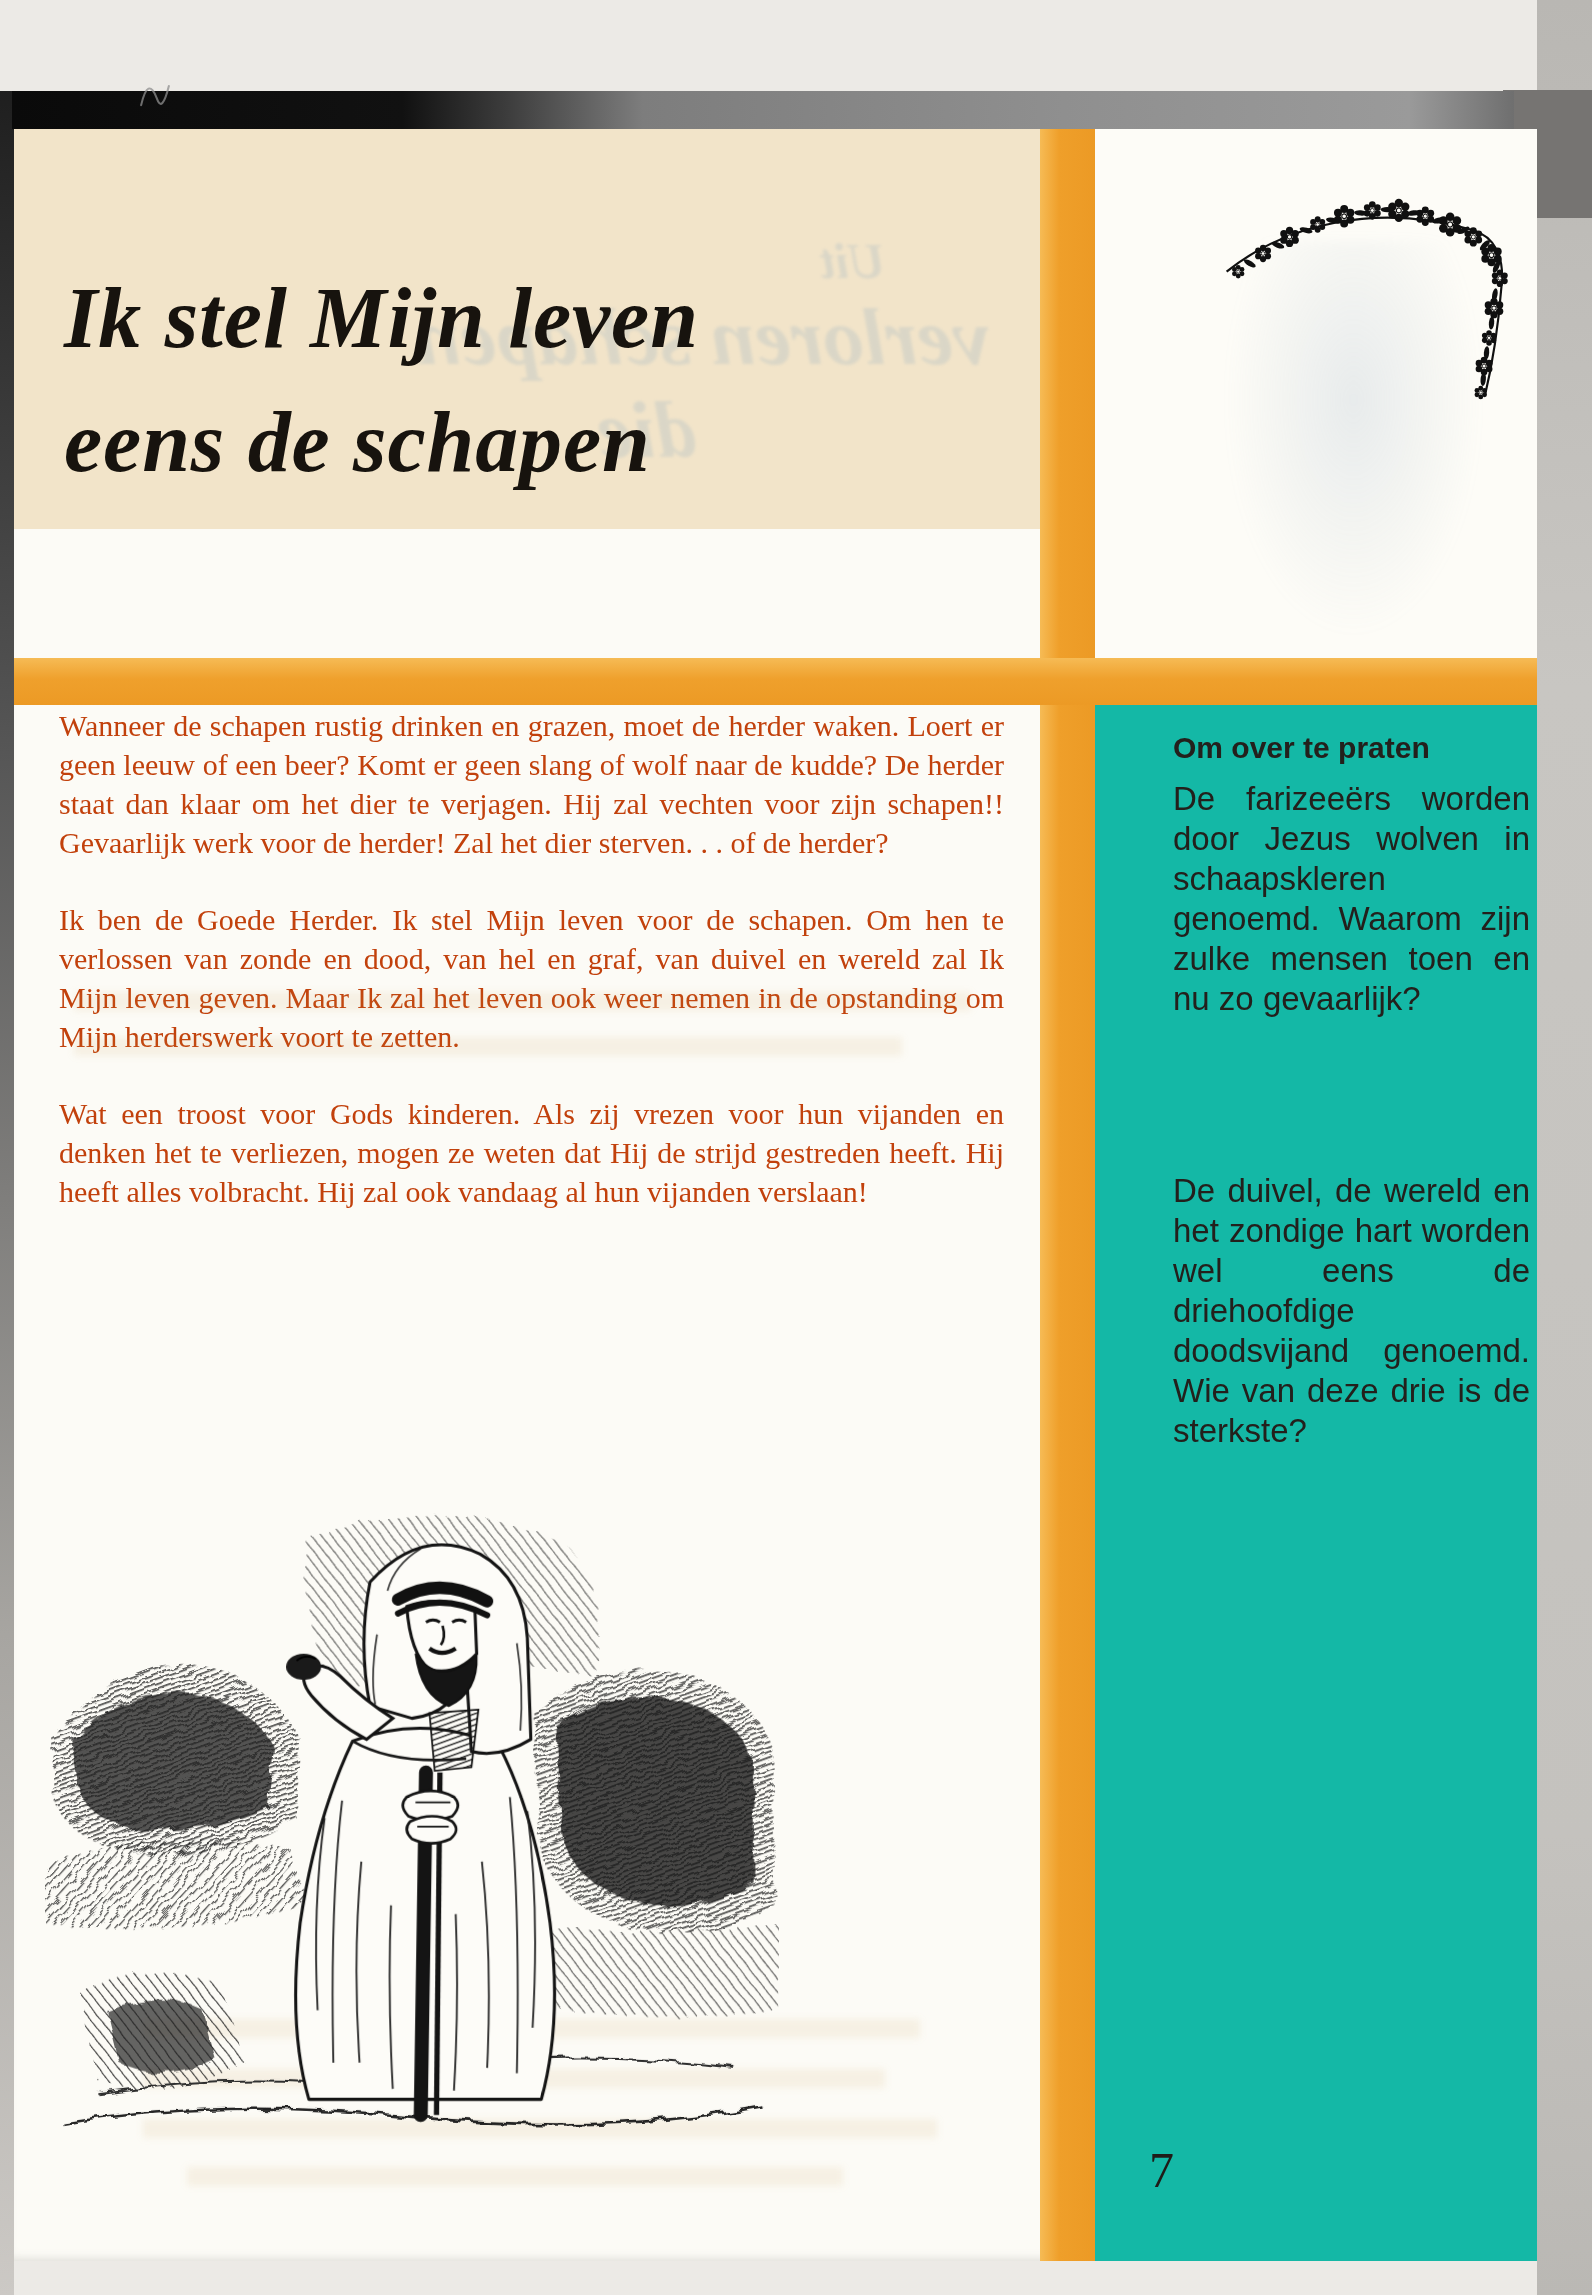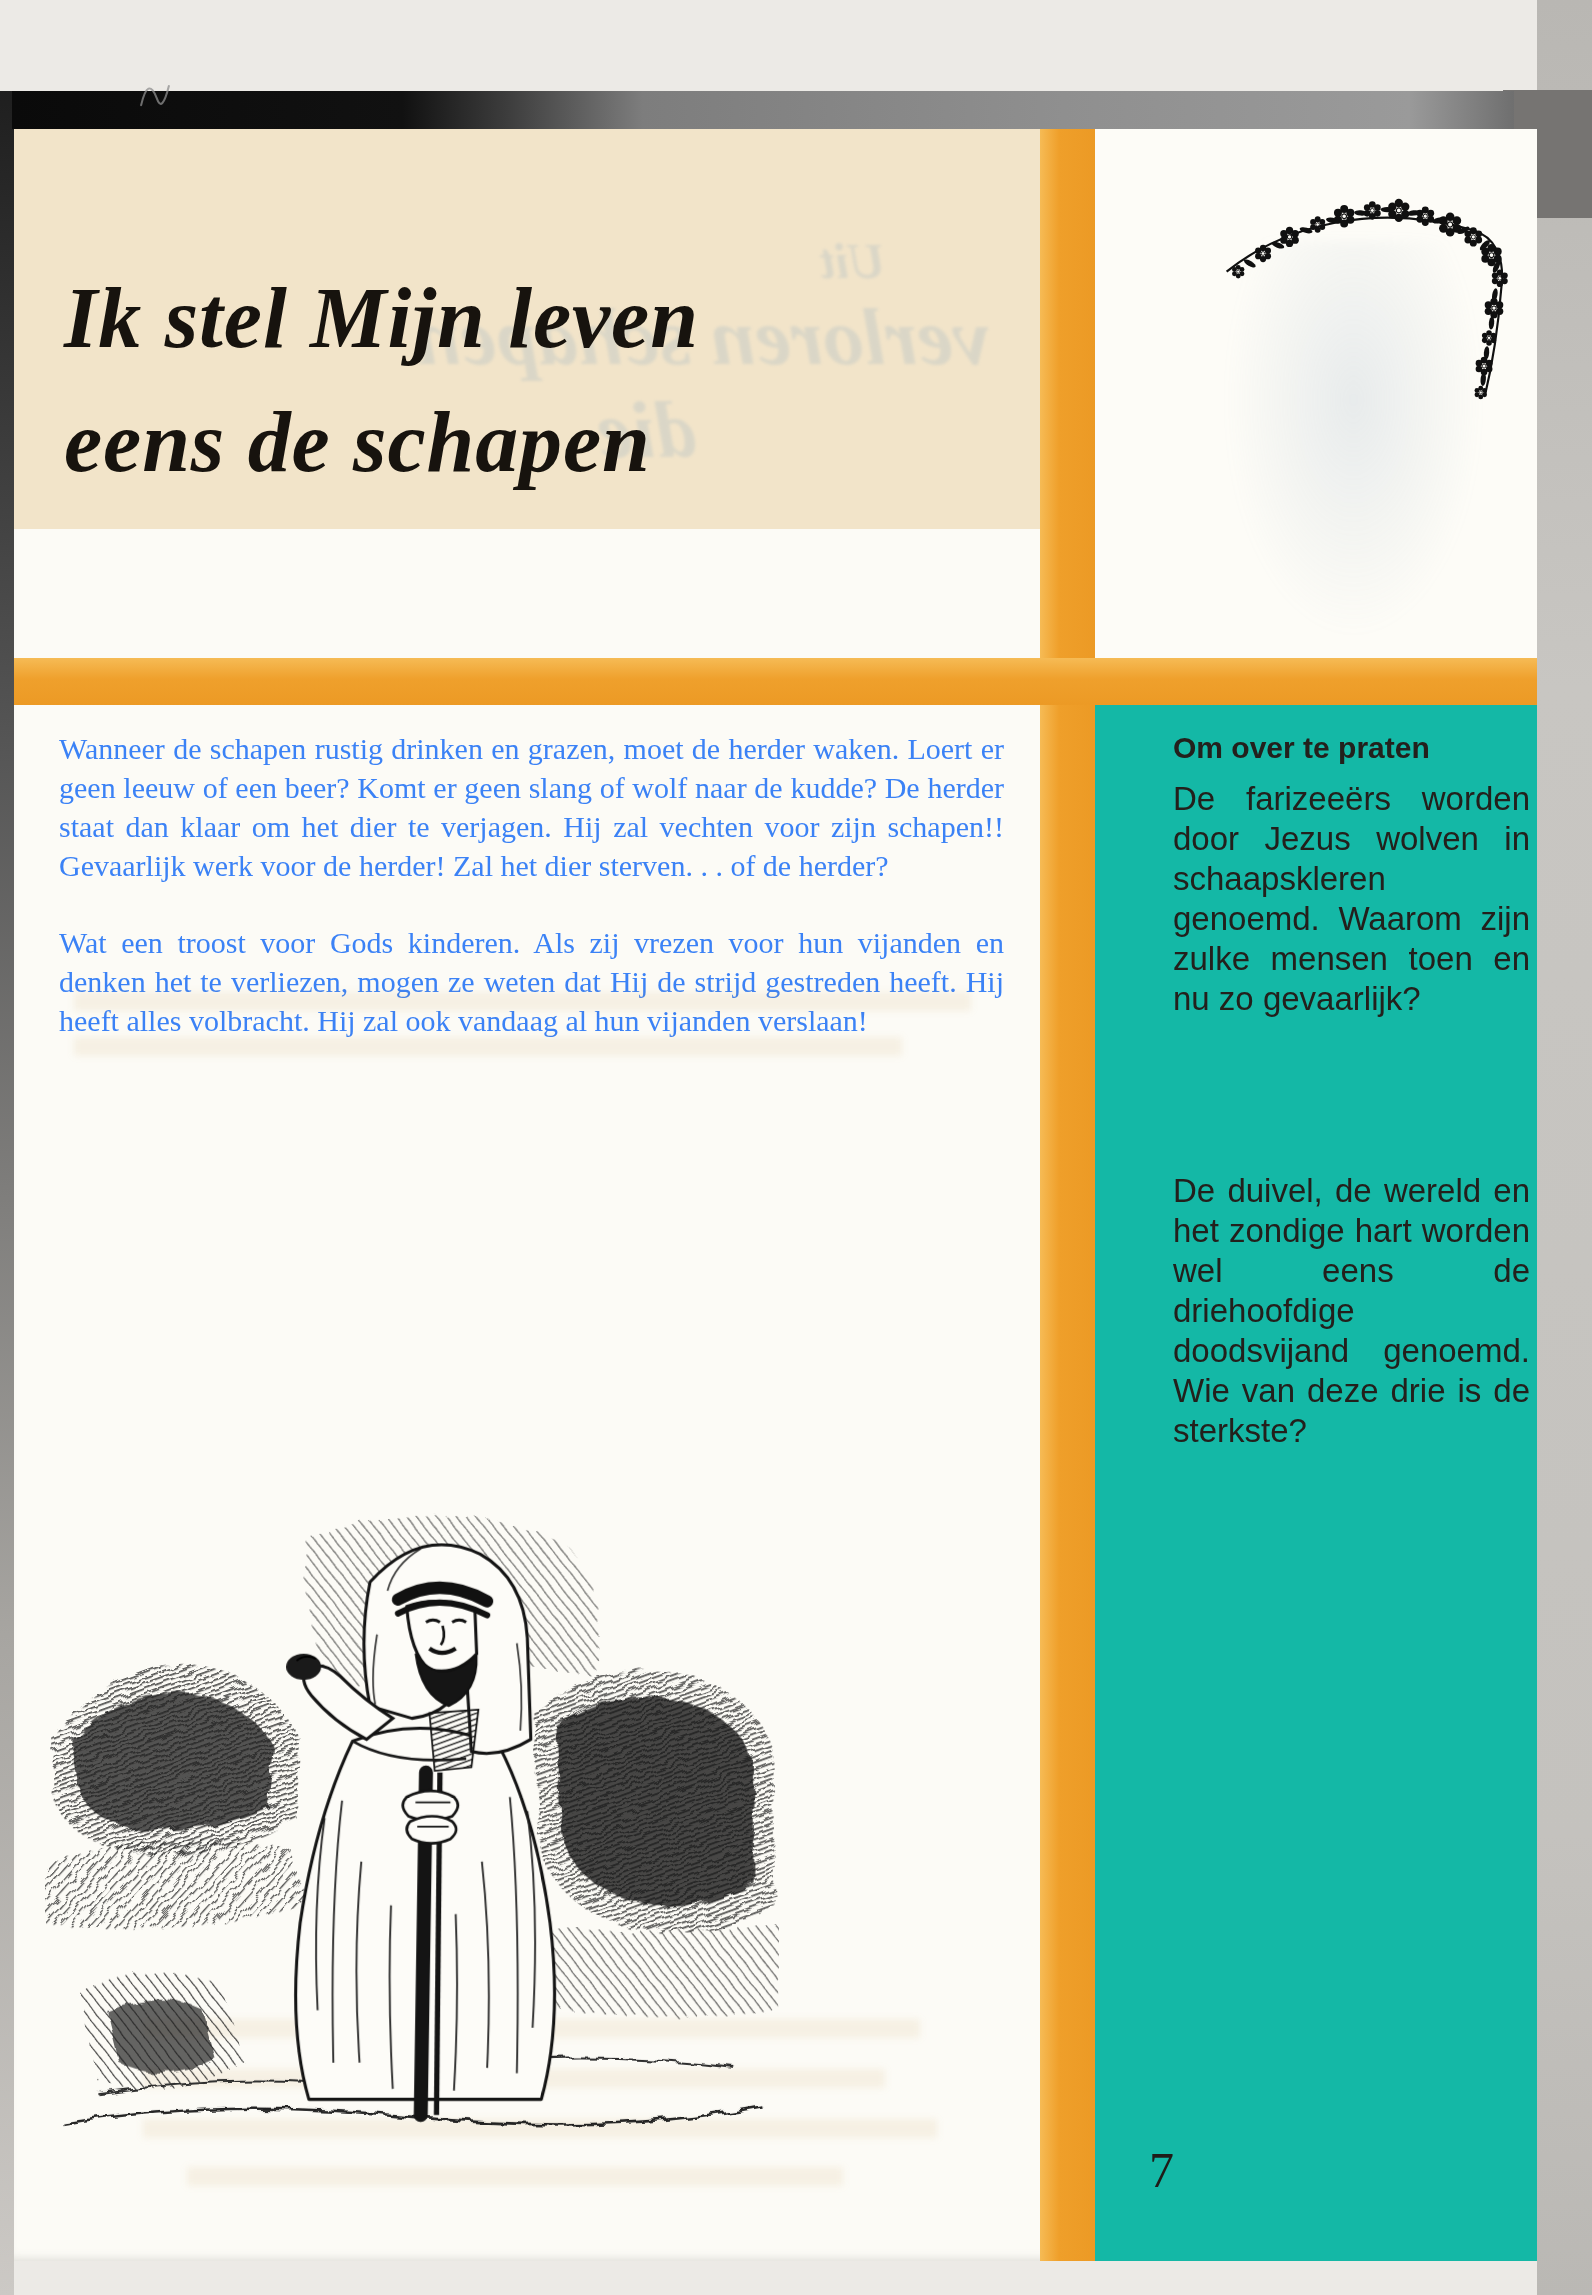--- a/index.html
+++ b/index.html
@@ -53,22 +53,22 @@
     position:absolute; left:95px; top:104px; width:880px; z-index:1;
     transform:scaleX(-1); color:#9eb4c2; opacity:.28; filter:blur(1.7px);
     font-style:italic; font-weight:bold; line-height:1.15; white-space:nowrap;
   }
   .ghost-title .g0 { font-size:50px; margin-left:104px; }
   .ghost-title .g1 { font-size:81px; }
   .ghost-title .g2 { font-size:81px; margin-left:293px; }
 
   
   .main-text {
-    position:absolute; left:45px; top:600px; width:945px;
-    font-size:30px; line-height:39px; color:#3b82f6; text-align:justify;
+    position:absolute; left:45px; top:577px; width:945px;
+    font-size:30px; line-height:39px; color:#c2410c; text-align:justify;
   }
   .main-text p { margin:0 0 38px 0; }
 
   
   .bleed-bar { position:absolute; height:19px; background:rgba(200,148,70,.10); filter:blur(3.5px); }
 
   
   .sidebar-block { position:absolute; left:78px; width:357px;
     font-family:"Liberation Sans", sans-serif; color:#23201c; }
   .q1 { top:26px; }
@@ -176,20 +176,21 @@
         <p class="sidebar-text">De farizeeërs worden door Jezus wolven in schaapskleren genoemd. Waarom zijn zulke mensen toen en nu zo gevaarlijk?</p>
       </div>
       <div class="sidebar-block q2" style="position:absolute;">
         <p class="sidebar-text">De duivel, de wereld en het zondige hart worden wel eens de driehoofdige doodsvijand genoemd. Wie van deze drie is de sterkste?</p>
       </div>
       <div class="page-number">7</div>
     </div>
 
     <div class="main-text">
       <p>Wanneer de schapen rustig drinken en grazen, moet de herder waken. Loert er geen leeuw of een beer? Komt er geen slang of wolf naar de kudde? De herder staat dan klaar om het dier te verjagen. Hij zal vechten voor zijn schapen!! Gevaarlijk werk voor de herder! Zal het dier sterven. . . of de herder?</p>
+      <p>Ik ben de Goede Herder. Ik stel Mijn leven voor de schapen. Om hen te verlossen van zonde en dood, van hel en graf, van duivel en wereld zal Ik Mijn leven geven. Maar Ik zal het leven ook weer nemen in de opstanding om Mijn herderswerk voort te zetten.</p>
       <p>Wat een troost voor Gods kinderen. Als zij vrezen voor hun vijanden en denken het te verliezen, mogen ze weten dat Hij de strijd gestreden heeft. Hij heeft alles volbracht. Hij zal ook vandaag al hun vijanden verslaan!</p>
     </div>
 
     <div class="bleed-bar" style="left:60px; top:863px; width:897px;"></div>
     <div class="bleed-bar" style="left:60px; top:908px; width:828px;"></div>
     <div class="bleed-bar" style="left:129px; top:1890px; width:777px;"></div>
     <div class="bleed-bar" style="left:129px; top:1940px; width:742px;"></div>
     <div class="bleed-bar" style="left:129px; top:1990px; width:794px;"></div>
     <div class="bleed-bar" style="left:173px; top:2038px; width:656px;"></div>
 

